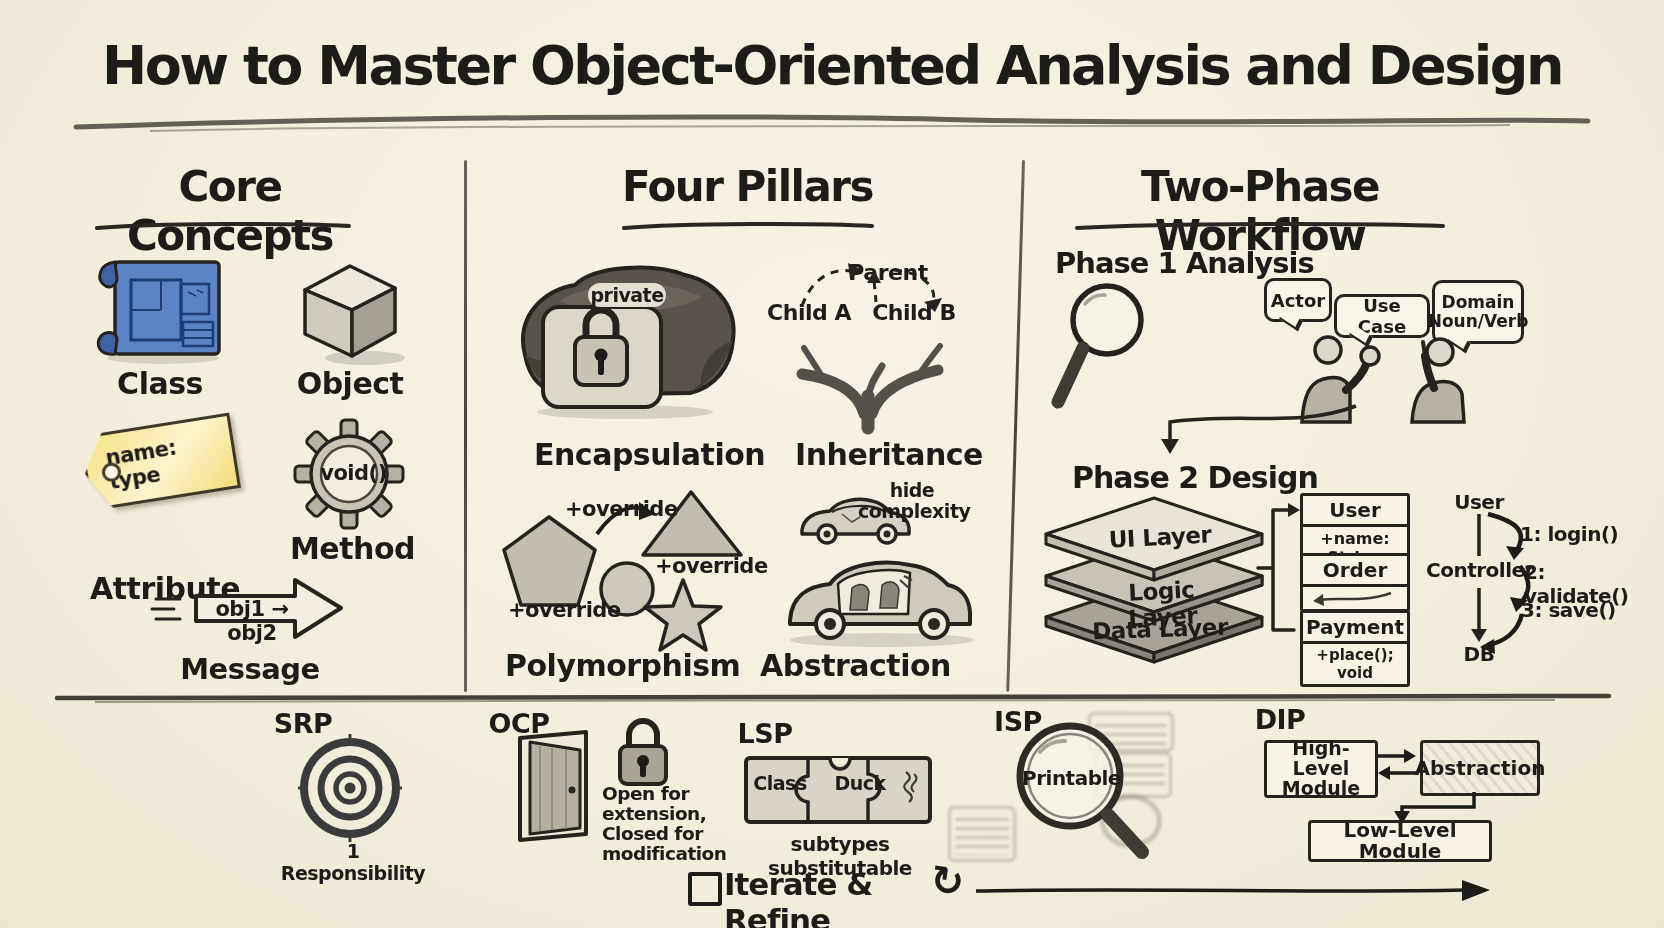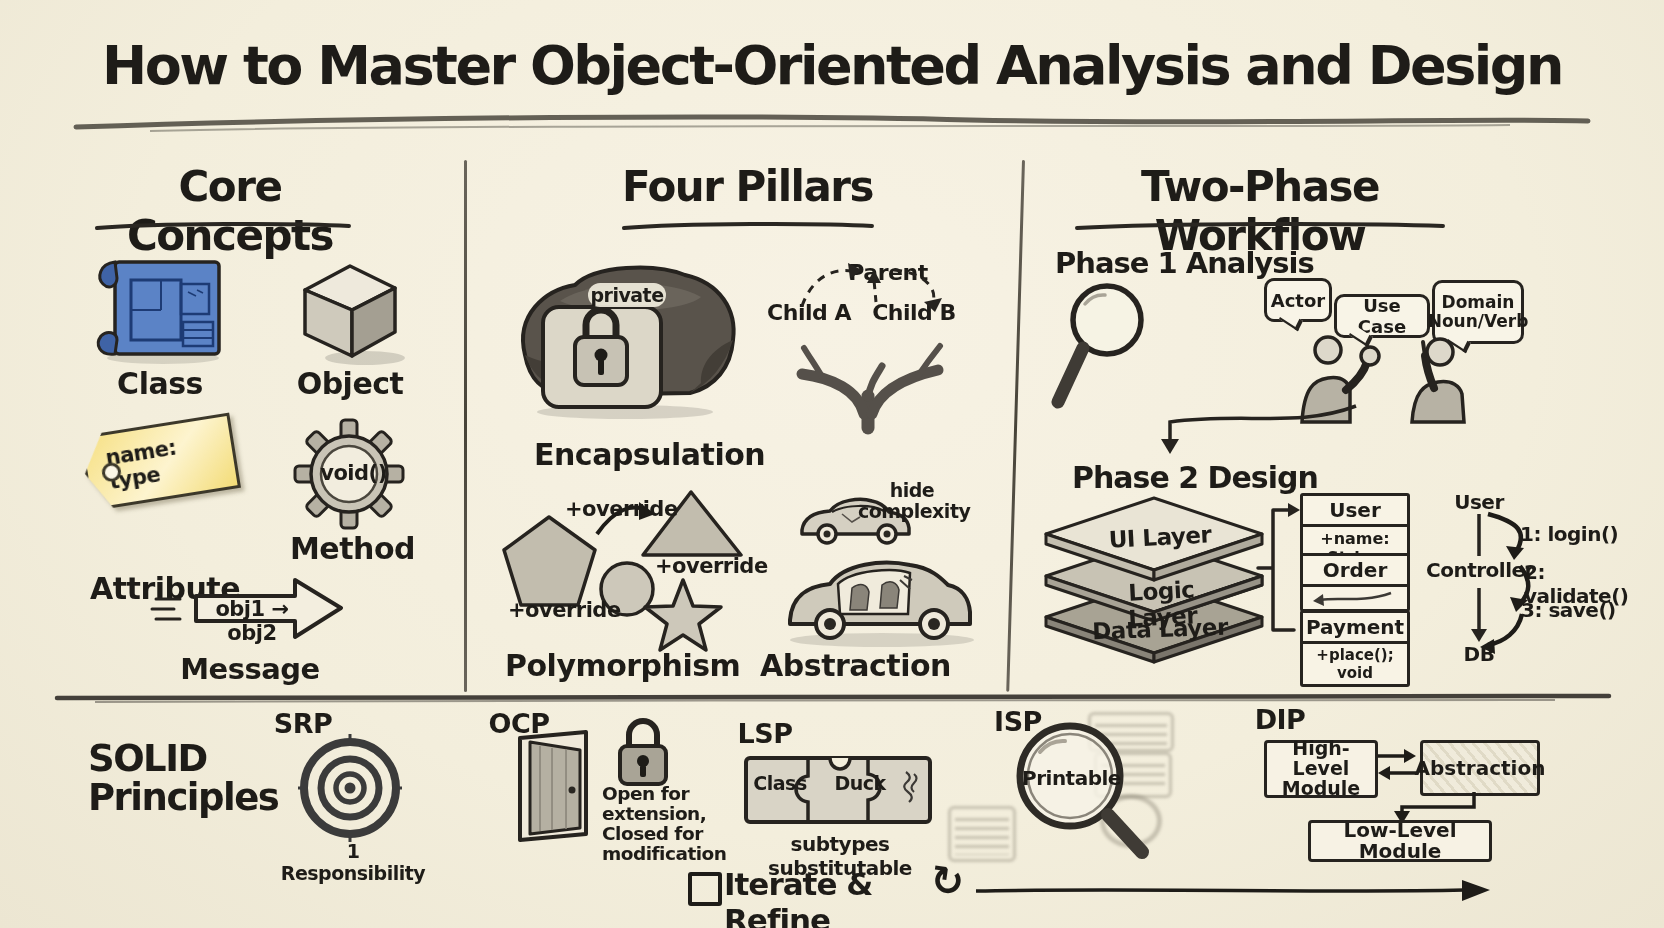--- a/index.html
+++ b/index.html
@@ -149,20 +149,21 @@
     <polygon points="84,12 77,25 91,25" fill="#26231f"></polygon>
   </svg>
   <svg class="abs" style="left:772px;top:328px;" width="190" height="100" viewBox="0 0 190 100">
     <path d="M96,100 V68" stroke="#55504a" stroke-width="13" stroke-linecap="round"></path>
     <path d="M92,86 C86,62 60,50 30,46" stroke="#55504a" stroke-width="11" stroke-linecap="round" fill="none"></path>
     <path d="M100,86 C108,60 140,48 166,42" stroke="#55504a" stroke-width="11" stroke-linecap="round" fill="none"></path>
     <path d="M52,52 C44,38 38,30 32,20" stroke="#55504a" stroke-width="6" stroke-linecap="round" fill="none"></path>
     <path d="M146,48 C154,36 160,28 168,18" stroke="#55504a" stroke-width="6" stroke-linecap="round" fill="none"></path>
     <path d="M96,70 C98,56 104,48 110,38" stroke="#55504a" stroke-width="7" stroke-linecap="round" fill="none"></path>
   </svg>
+  <div class="lbl" style="left:795px;top:437px;width:185px;font-size:30px;">Inheritance</div>
 
   <svg class="abs" style="left:485px;top:462px;" width="265" height="190" viewBox="0 0 265 190">
     <polygon points="64,55 110,88 93,143 36,143 19,88" fill="#c2bdae" stroke="#26231f" stroke-width="3.5" stroke-linejoin="round"></polygon>
     <circle cx="142" cy="127" r="26" fill="#cdc8ba" stroke="#26231f" stroke-width="3.5"></circle>
     <polygon points="206,30 256,93 158,93" fill="#c2bdae" stroke="#26231f" stroke-width="3.5" stroke-linejoin="round"></polygon>
     <polygon points="198,118 208,144 236,145 214,162 221,188 198,173 175,188 182,162 160,145 188,144" fill="#cdc8ba" stroke="#26231f" stroke-width="3.5" stroke-linejoin="round"></polygon>
     <path d="M112,72 C130,46 148,42 160,48" stroke="#1e1c18" stroke-width="4" fill="none"></path>
     <polygon points="170,52 154,40 154,58" fill="#1e1c18"></polygon>
   </svg>
   <div class="lbl" style="left:565px;top:497px;width:100px;font-size:21px;">+override</div>
@@ -284,21 +285,20 @@
     <polygon points="60,100 54,85 72,88" fill="#1e1c18"></polygon>
     <path d="M66,102 C62,120 48,130 32,133" stroke="#1e1c18" stroke-width="4.5" fill="none"></path>
     <polygon points="24,135 38,127 39,142" fill="#1e1c18"></polygon>
   </svg>
   <div class="lbl" style="left:1426px;top:558px;width:100px;font-size:20px;">Controller</div>
   <div class="lbl" style="left:1454px;top:642px;width:50px;font-size:20px;">DB</div>
   <div class="lbl" style="left:1520px;top:522px;width:110px;font-size:20px;text-align:left;">1: login()</div>
   <div class="lbl" style="left:1524px;top:560px;width:120px;font-size:20px;text-align:left;">2: validate()</div>
   <div class="lbl" style="left:1521px;top:598px;width:110px;font-size:20px;text-align:left;">3: save()</div>
 
-  <div class="lbl" style="left:70px;top:740px;width:185px;font-size:37px;line-height:1.05;letter-spacing:-1.5px;text-align:left;padding-left:18px;">SOLID Principles</div>
 
   <div class="lbl" style="left:258px;top:708px;width:90px;font-size:27px;">SRP</div>
   <svg class="abs" style="left:296px;top:732px;" width="108" height="112" viewBox="0 0 108 112">
     <path d="M54,2 V12 M54,100 V110 M2,56 H12 M96,56 H106" stroke="#3b3b3b" stroke-width="3"></path>
     <circle cx="54" cy="56" r="46" fill="none" stroke="#3b3b3b" stroke-width="8"></circle>
     <circle cx="54" cy="56" r="29" fill="none" stroke="#3b3b3b" stroke-width="7"></circle>
     <circle cx="54" cy="56" r="14" fill="none" stroke="#3b3b3b" stroke-width="5.5"></circle>
     <circle cx="54" cy="56" r="5.5" fill="#3b3b3b"></circle>
   </svg>
   <div class="lbl" style="left:278px;top:840px;width:150px;font-size:19px;">1 Responsibility</div>

